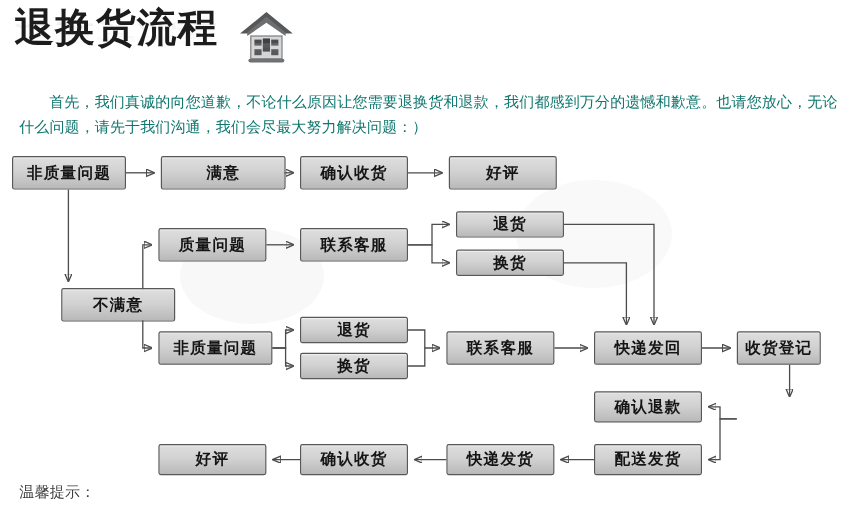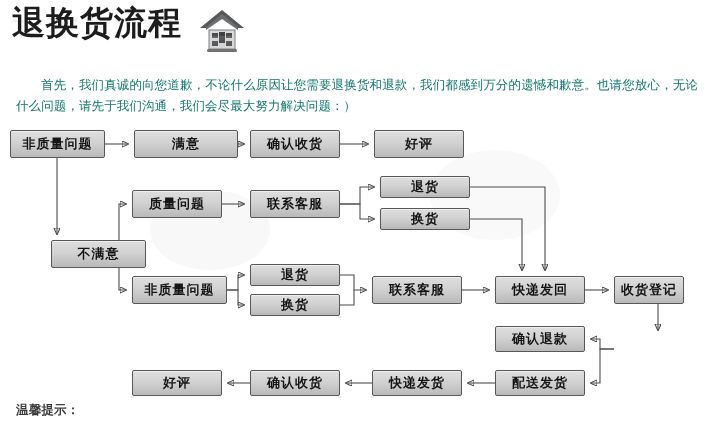--- a/index.html
+++ b/index.html
@@ -71,21 +71,21 @@
     display:flex;align-items:center;justify-content:center;
     letter-spacing:1px;
     box-shadow:0 1px 0 rgba(255,255,255,.5) inset;
   }
   svg.wires{position:absolute;left:0;top:0;width:711px;height:290px;overflow:visible;}
   svg.wires path,svg.wires line{stroke:#4d4d4d;stroke-width:1.1;fill:none;}
 
   
   .footer-note{
     position:absolute;left:16px;top:402px;
-    font-size:12.5px;color:#3c3c3c;letter-spacing:.2px;font-weight:bold;
+    font-size:12.5px;color:#3c3c3c;letter-spacing:.2px;
   }
   
   .wm{position:absolute;border-radius:50%;background:#f2f2f2;pointer-events:none;}
 </style>
 </head>
 <body>
 
 <div id="root">
 
   <div class="wm" style="left:150px;top:190px;width:120px;height:80px;opacity:.5;"></div>

